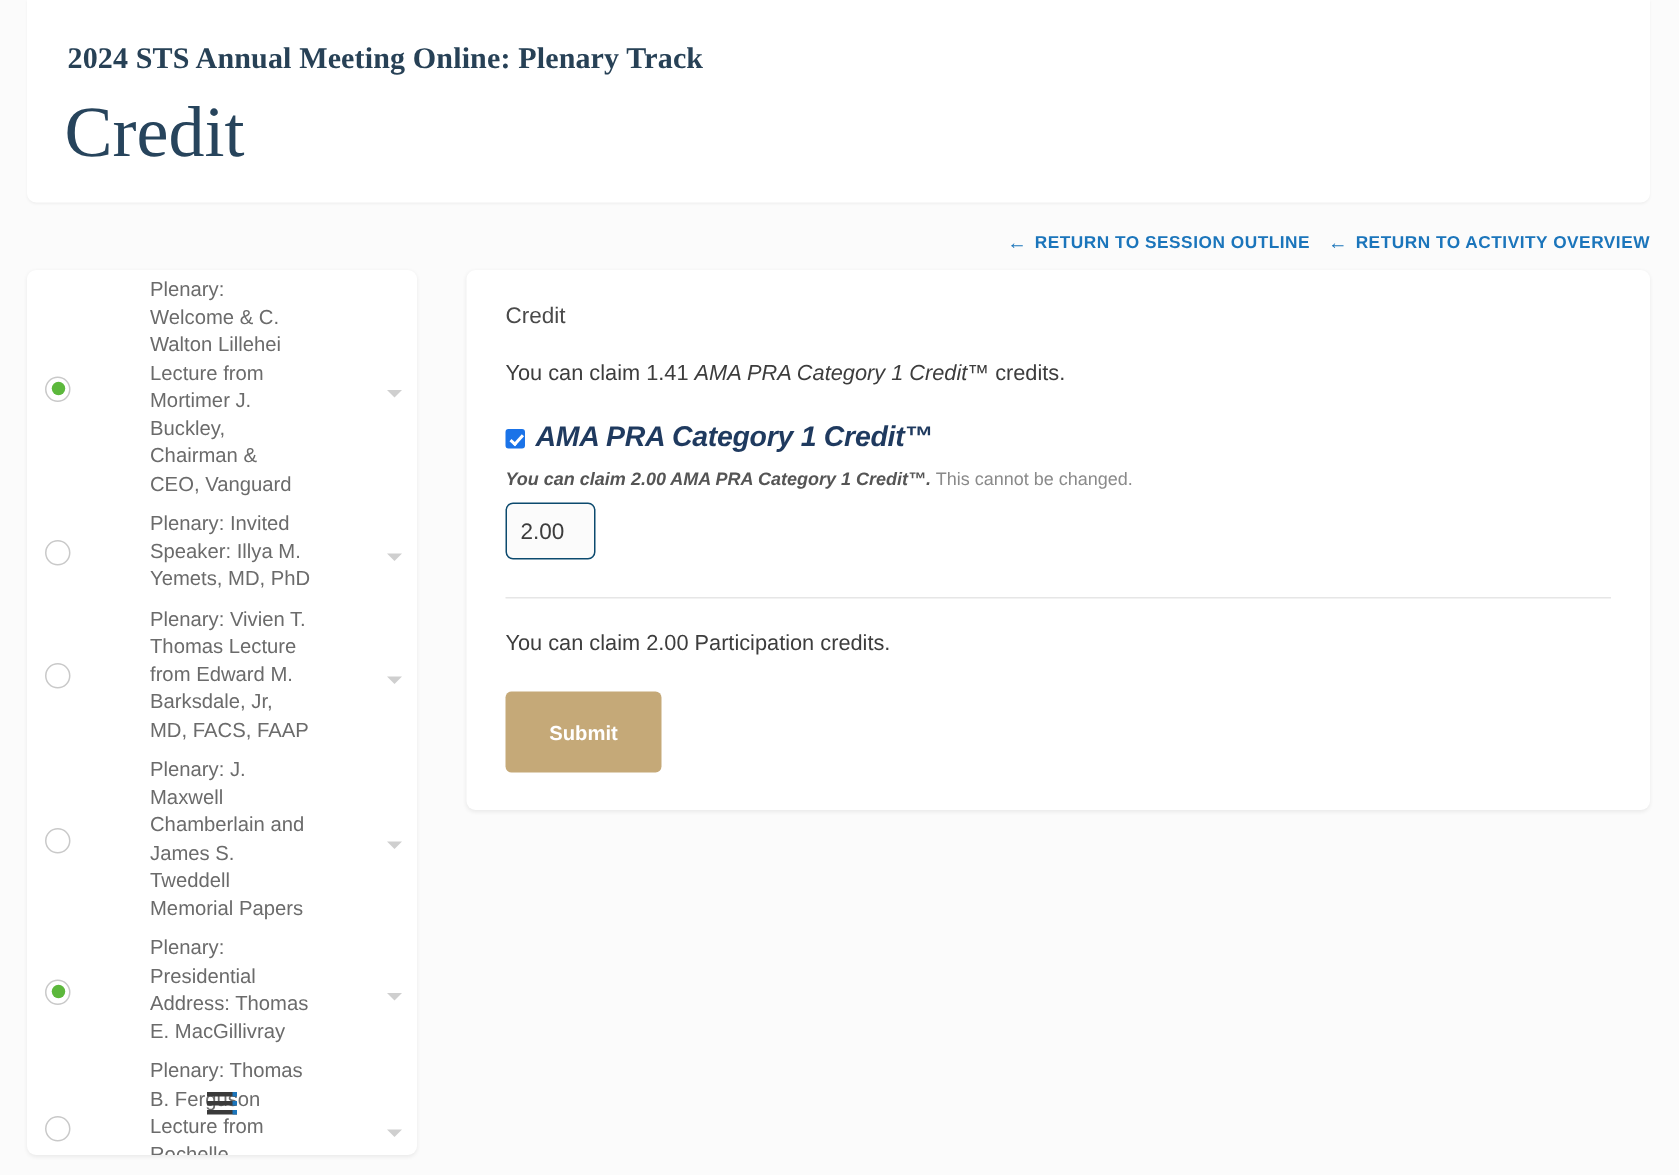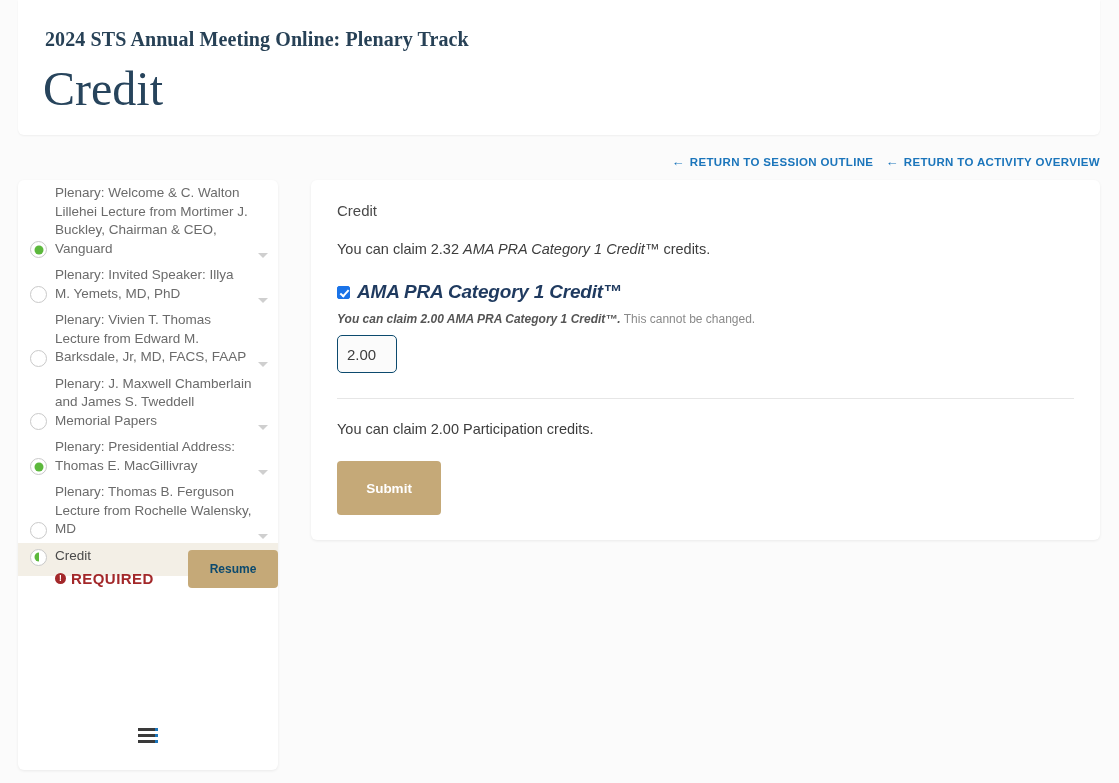--- a/index.html
+++ b/index.html
@@ -80,25 +80,26 @@
   .sidebar-title {
     font-family: "Liberation Serif", serif;
     font-weight: bold;
     font-size: 24px;
     color: #1b1b1b;
     margin: 17px 0 10px 16px;
   }
   .prog-list { padding: 0 0 0 0; }
   .prog-item {
     display: flex;
-    align-items: flex-end;
+    align-items: center;
     padding: 4px 10px 4px 12px;
     min-height: 24px;
     cursor: pointer;
     position: relative;
+    gap: 45px;
   }
   .prog-item.current {
     background: #f3efe6;
     padding-bottom: 10px;
   }
   .radio {
     flex: 0 0 auto;
     width: 17px; height: 17px;
     border-radius: 50%;
     border: 1.5px solid #c9c9c9;
@@ -384,21 +385,21 @@
     <span></span>
     <span></span>
     <span></span>
   </div>
 </div>
 
 <div class="main-card">
 
   <div class="section-label">Credit</div>
 
-  <div class="claim-line"><span>You can claim 2.32 </span><i>AMA PRA Category 1 Credit™</i><span> credits.</span></div>
+  <div class="claim-line"><span>You can claim 1.41 </span><i>AMA PRA Category 1 Credit™</i><span> credits.</span></div>
 
   <div class="credit-heading">
     <span class="cbox checked"></span>
     <span class="htext">AMA PRA Category 1 Credit™</span>
   </div>
 
   <div class="helper"><b>You can claim 2.00 AMA PRA Category 1 Credit™.</b><span> This cannot be changed.</span></div>
 
   <input class="credit-input" type="text" readonly="" value="2.00" style="">
 

